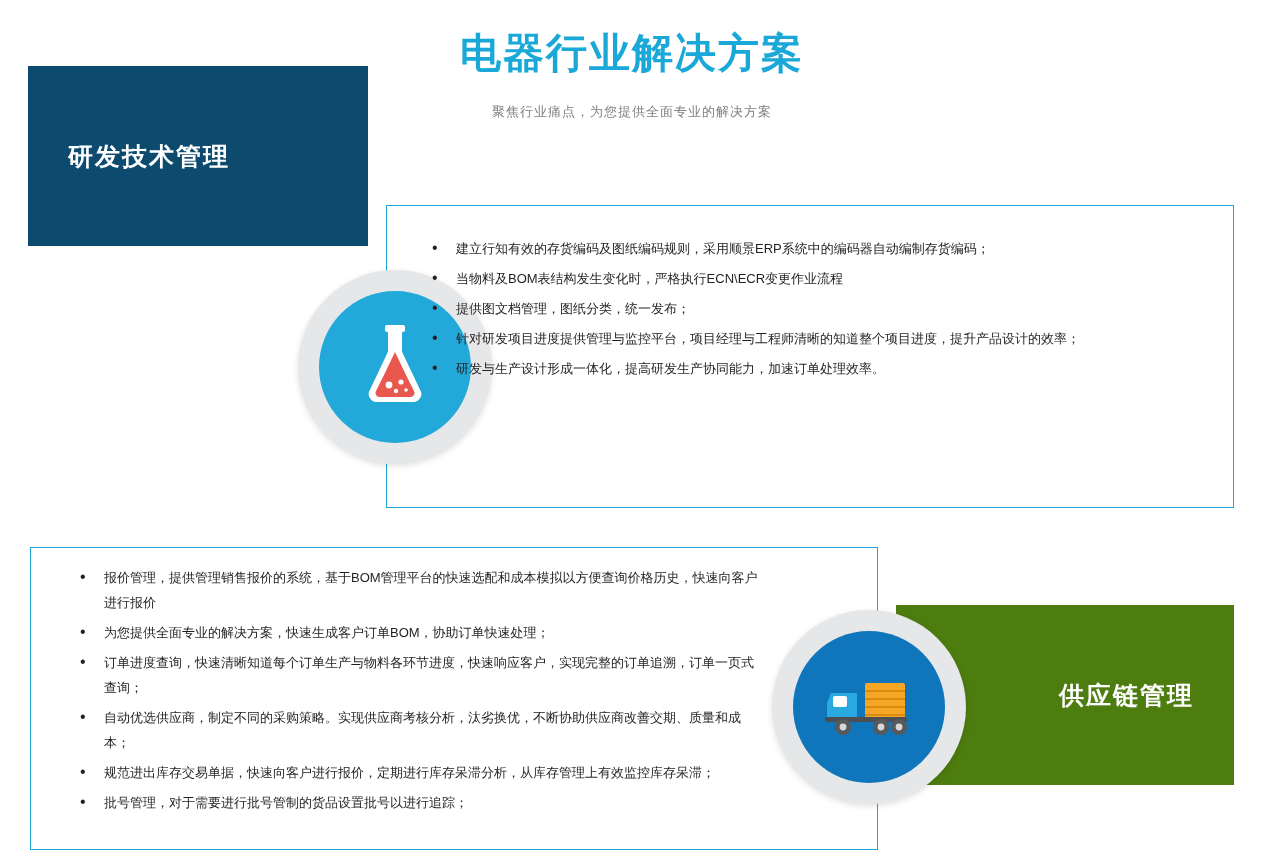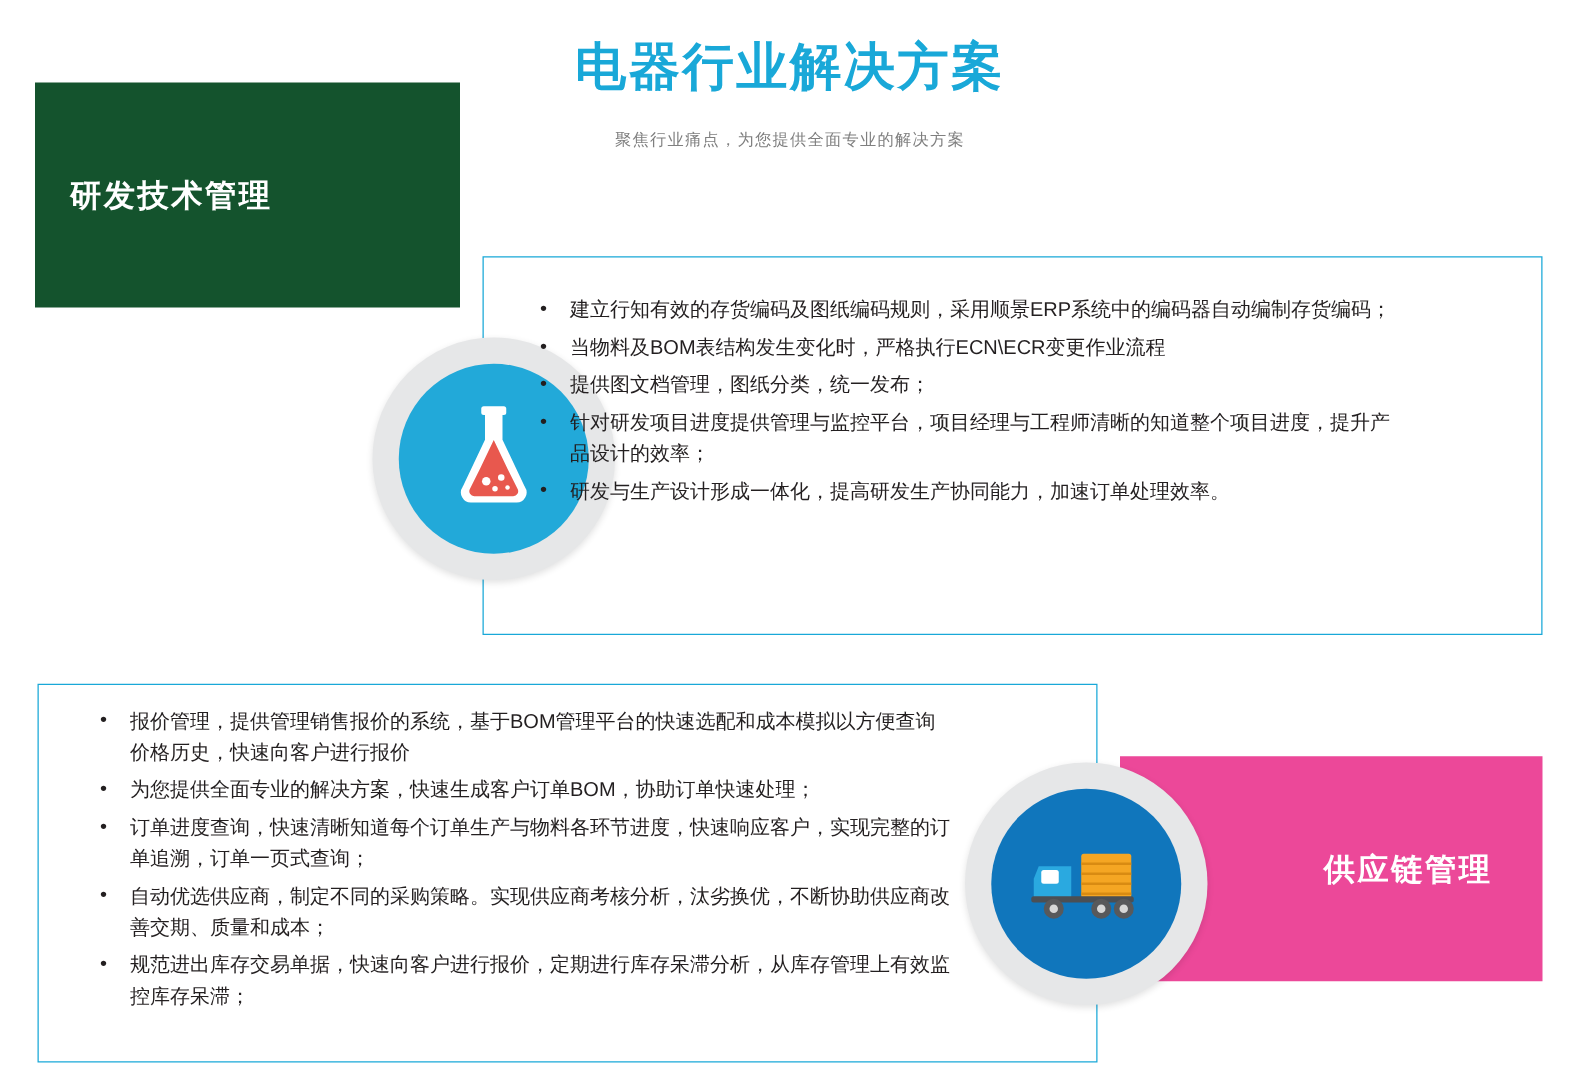--- a/index.html
+++ b/index.html
@@ -49,28 +49,28 @@
     border: 1px solid #19a8d8;
     box-sizing: border-box;
     background: #ffffff;
   }
   .label-one {
     position: absolute;
     left: 28px;
     top: 66px;
     width: 340px;
     height: 180px;
-    background: #14532d;
+    background: #0c4a6e;
     color: #ffffff;
     font-size: 25px;
     font-weight: bold;
     letter-spacing: 2px;
     display: flex;
     align-items: center;
-    padding-left: 28px;
+    padding-left: 40px;
     box-sizing: border-box;
   }
   .circle-one {
     position: absolute;
     left: 298px;
     top: 270px;
     width: 194px;
     height: 194px;
     border-radius: 50%;
     background: #e6e7e8;
@@ -105,21 +105,21 @@
     border: 1px solid #19a8d8;
     box-sizing: border-box;
     background: #ffffff;
   }
   .label-two {
     position: absolute;
     left: 896px;
     top: 605px;
     width: 338px;
     height: 180px;
-    background: #ec4899;
+    background: #4d7c0f;
     color: #ffffff;
     font-size: 25px;
     font-weight: bold;
     letter-spacing: 2px;
     display: flex;
     align-items: center;
     justify-content: flex-end;
     padding-right: 40px;
     box-sizing: border-box;
   }
@@ -154,21 +154,21 @@
 
   
   ul.bullet-list {
     list-style: none;
     margin: 0;
     padding: 0;
   }
   ul.bullet-list li {
     position: relative;
     padding-left: 32px;
-    font-size: 16px;
+    font-size: 13px;
     line-height: 25px;
     color: #231f20;
     margin-bottom: 5px;
   }
   ul.bullet-list li::before {
     content: "\2022";
     position: absolute;
     left: 8px;
     top: -1px;
     font-size: 16px;
@@ -246,14 +246,15 @@
   </div>
 </div>
 
 <div class="bullets-two">
   <ul class="bullet-list">
     <li>报价管理，提供管理销售报价的系统，基于BOM管理平台的快速选配和成本模拟以方便查询价格历史，快速向客户进行报价</li>
     <li>为您提供全面专业的解决方案，快速生成客户订单BOM，协助订单快速处理；</li>
     <li>订单进度查询，快速清晰知道每个订单生产与物料各环节进度，快速响应客户，实现完整的订单追溯，订单一页式查询；</li>
     <li>自动优选供应商，制定不同的采购策略。实现供应商考核分析，汰劣换优，不断协助供应商改善交期、质量和成本；</li>
     <li>规范进出库存交易单据，快速向客户进行报价，定期进行库存呆滞分析，从库存管理上有效监控库存呆滞；</li>
+    <li>批号管理，对于需要进行批号管制的货品设置批号以进行追踪；</li>
   </ul>
 </div>
 
 </body></html>

